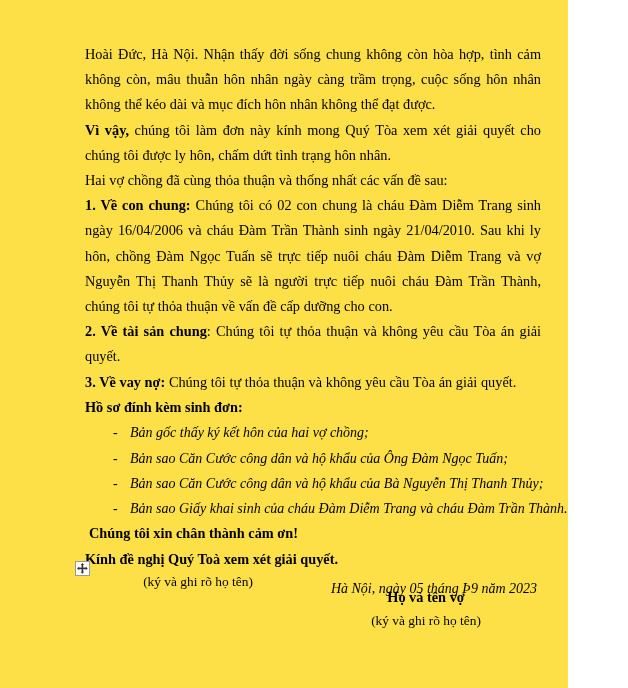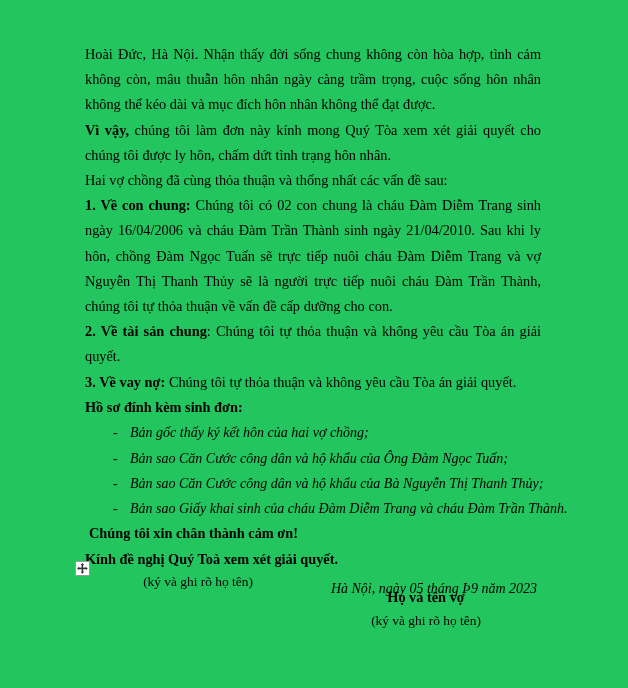--- a/index.html
+++ b/index.html
@@ -12,23 +12,23 @@
     width: 628px;
     height: 688px;
     overflow: hidden;
     font-family: "Liberation Serif", "DejaVu Serif", serif;
     color: #000000;
     -webkit-font-smoothing: antialiased;
   }
 
   #page {
     position: relative;
-    width: 628px;
+    width: 568px;
     height: 688px;
-    background: #22c55e;
+    background: #fde047;
   }
 
   
   #doc-body {
     position: absolute;
     left: 85px;
     top: 42px;
     width: 456px;
   }
 

